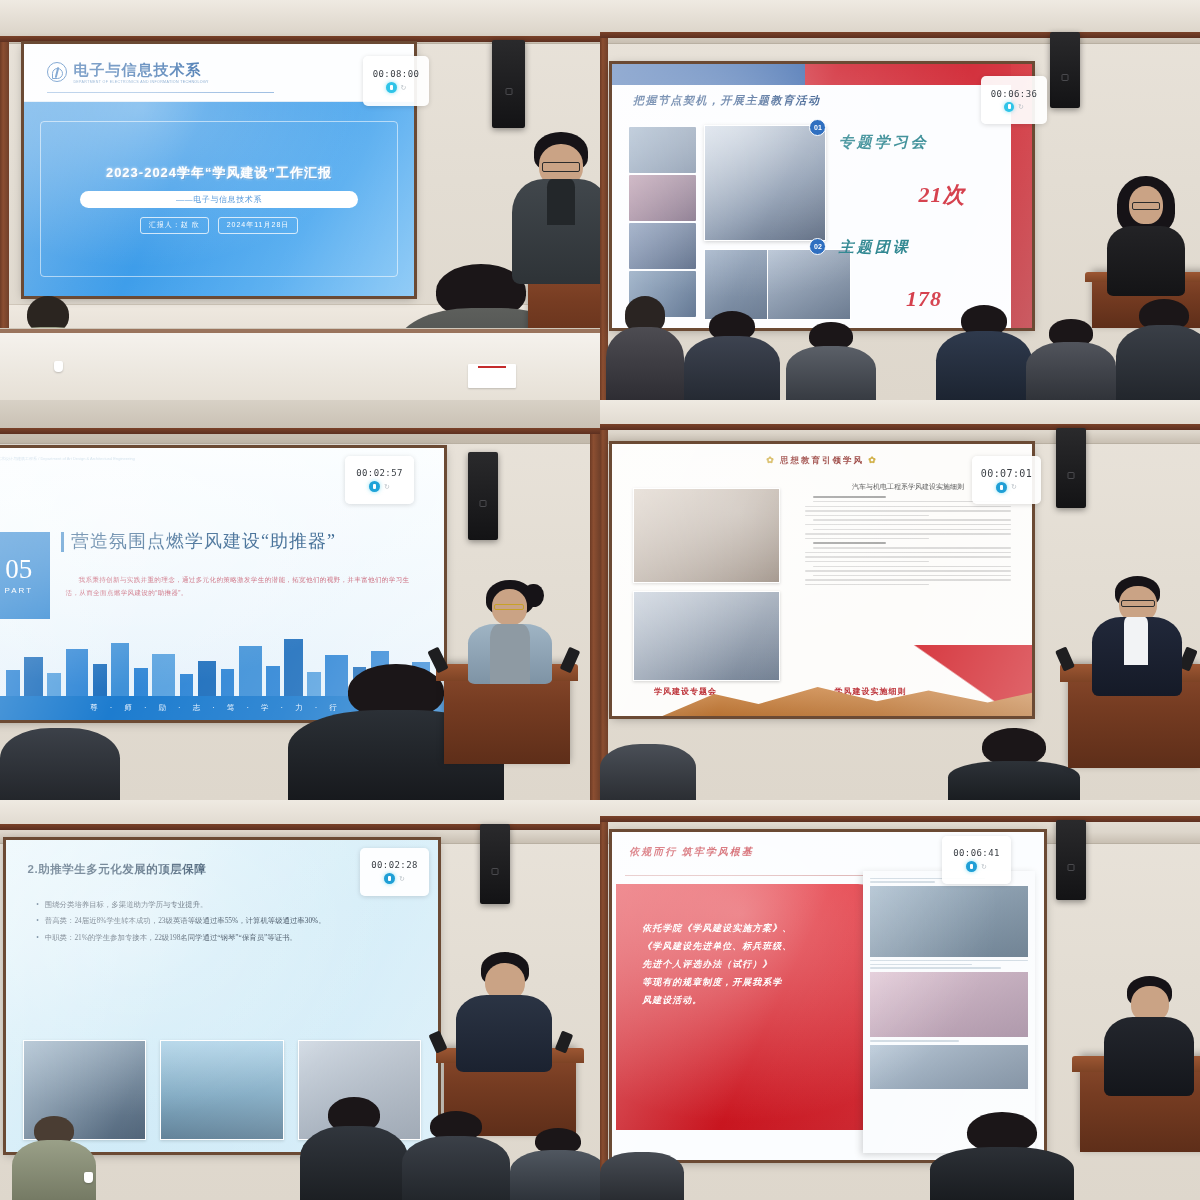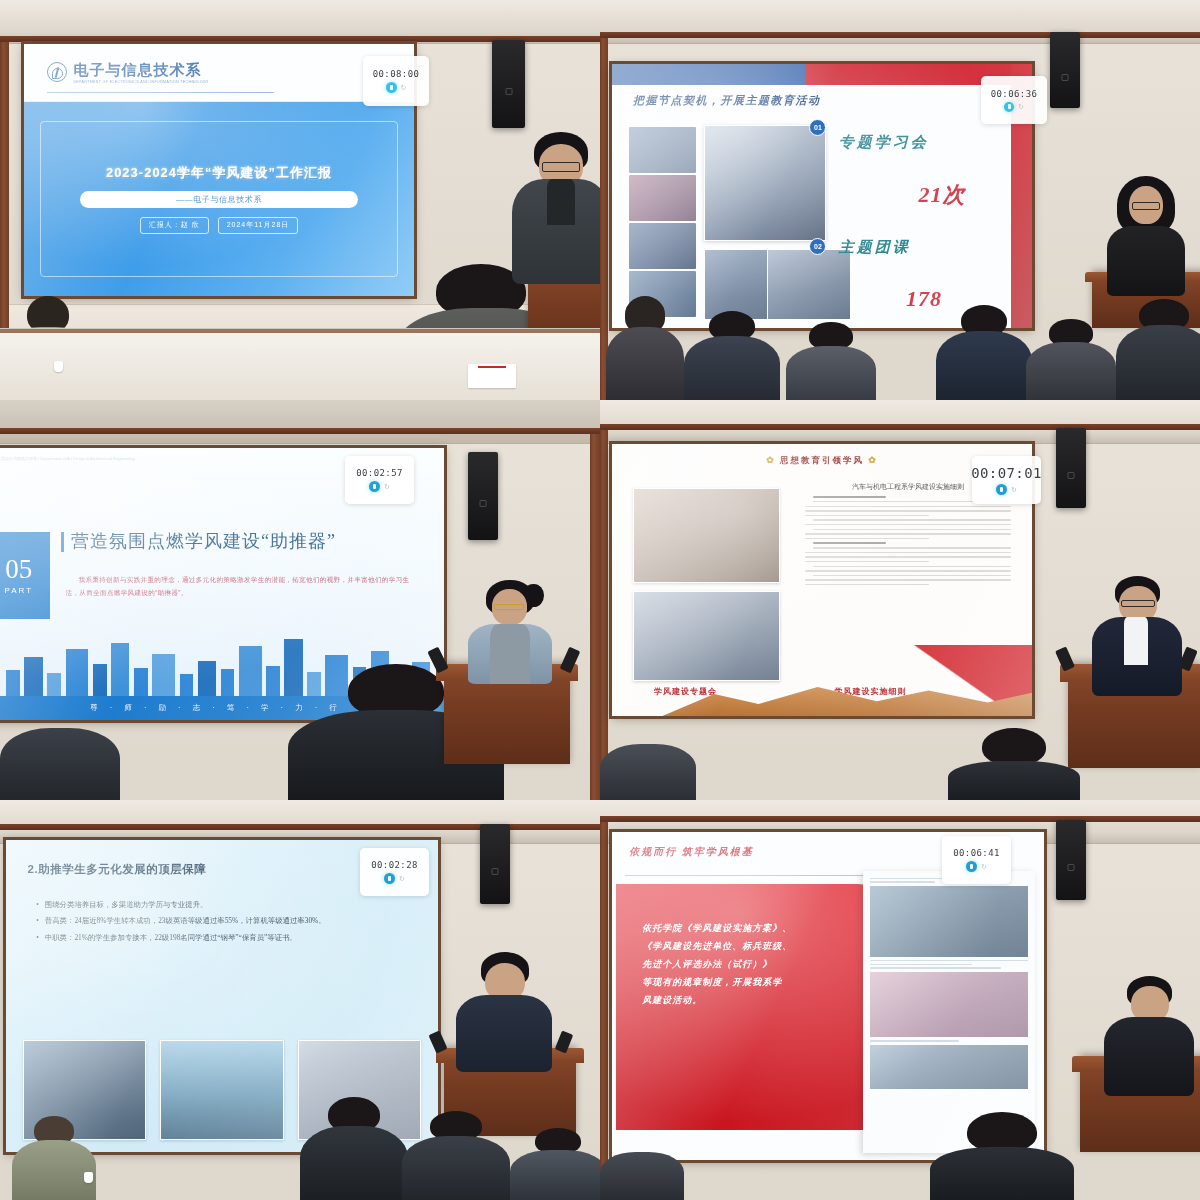--- a/index.html
+++ b/index.html
@@ -577,21 +577,21 @@
         <div class="p4-line"></div>
         <div class="p4-line short"></div>
       </div>
 
       <div class="p4-redcorner"></div>
       <div class="p4-mtn"></div>
       <div class="screen-glow"></div>
     </div>
 
     <div class="timer" style="left:62%; top:14%; width:11.5%; height:12%;">
-      <div class="t-text" style="font-size:14px;">00:07:01</div>
+      <div class="t-text" style="font-size:10px;">00:07:01</div>
       <div class="t-ctrls">
         <div class="t-btn" style="width:11px;height:11px;background:#1f9fd6;">
             <span style="width:3px;height:5px;border-radius:1px;"></span>
           </div>
         <div class="t-reset">↻</div>
       </div>
     </div>
 
     <div class="sp-speaker-box" style="left:76%; top:7%; width:5%; height:20%;"></div>
 

